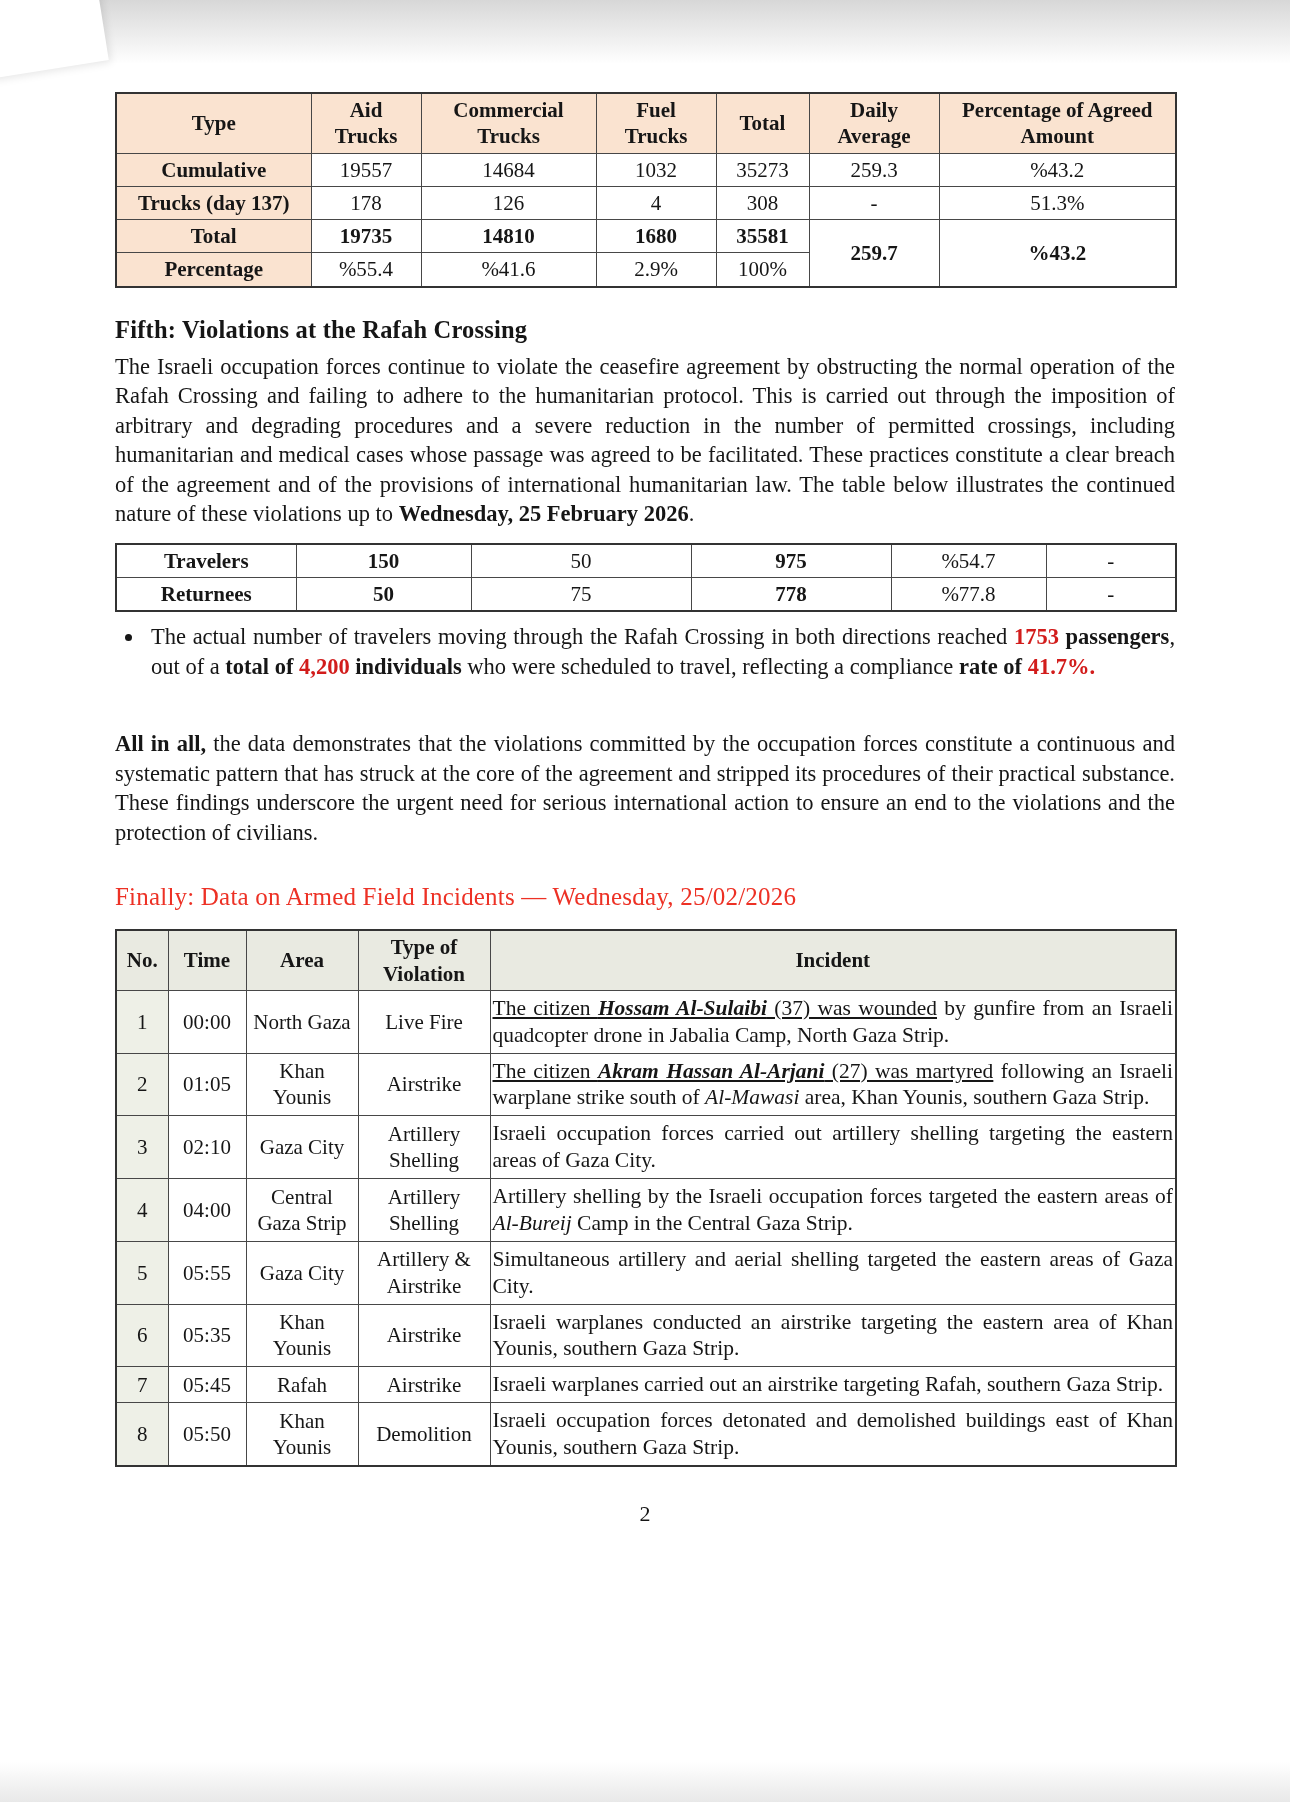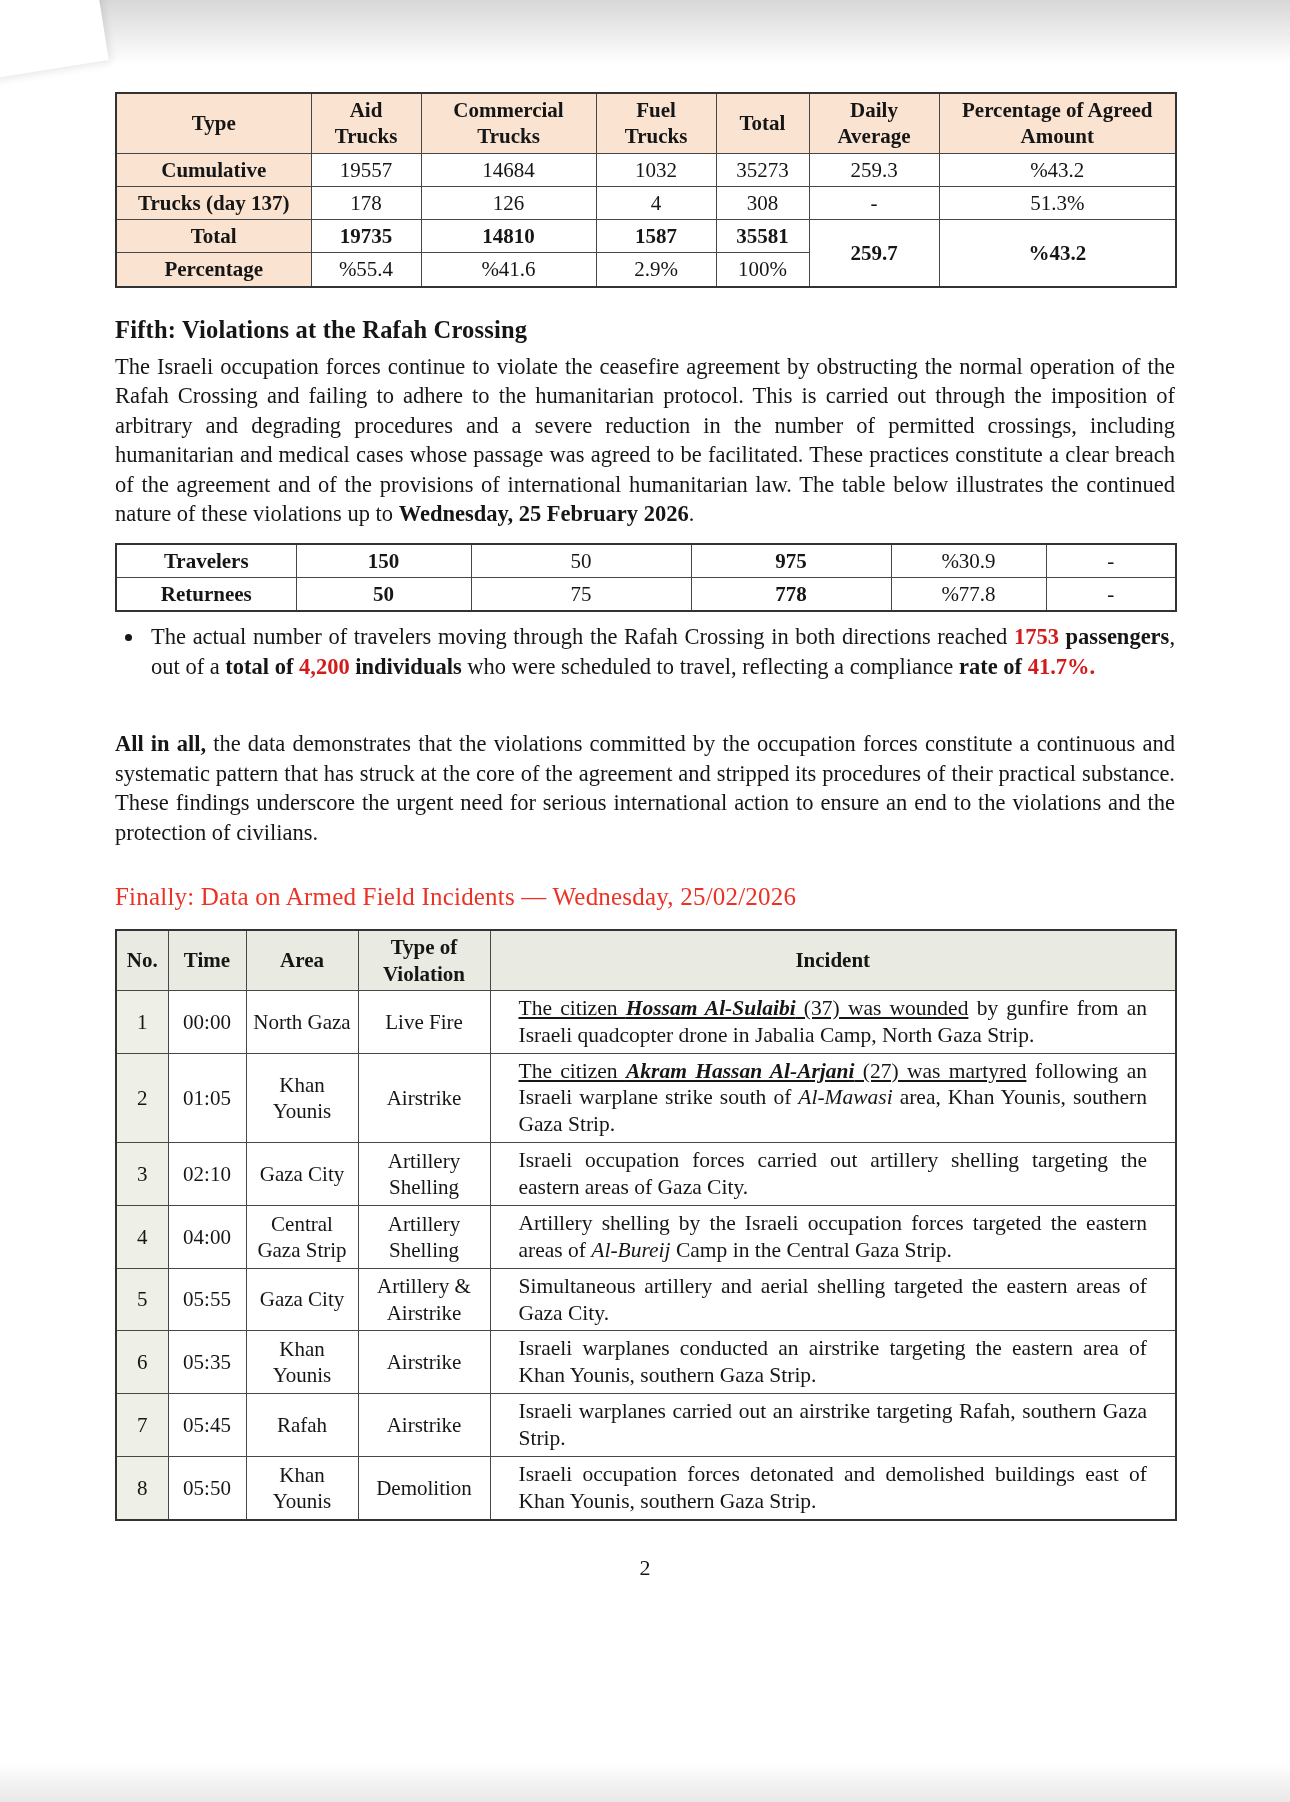--- a/index.html
+++ b/index.html
@@ -21,21 +21,21 @@
     font-size:21px;line-height:1.25;}
   table, th, td{border:1.6px solid #474747;}
   table{border-width:2.6px;border-color:#333;}
   th, td{padding:3px 6px;text-align:center;vertical-align:middle;}
   th{font-weight:bold;}
   .peach{background:#fae3d0;}
   .grayhdr{background:#e9eae1;}
   .graycell{background:#eef0e7;}
   .b{font-weight:bold;}
 
-  .t3 td.incident-cell{text-align:justify;padding:4px 28px;font-size:21.5px;}
+  .t3 td.incident-cell{text-align:justify;padding:4px 2px;font-size:21.5px;}
 
   h2.section-heading{font-size:24.5px;font-weight:bold;margin:28px 0 6px 0;letter-spacing:.2px;}
   h2.red-heading{font-size:25px;font-weight:normal;margin:36px 0 18px 0;letter-spacing:.2px;}
 
   .para{font-size:22.5px;line-height:1.315;text-align:justify;margin:8px 0 14px 0;}
   .para.allinall{margin-top:48px;}
 
   ul.bullet-list{margin:10px 0 0 6px;padding-left:24px;}
   ul.bullet-list li{font-size:22.5px;line-height:1.3;text-align:justify;padding-left:6px;}
 
@@ -87,21 +87,21 @@
       <td>126</td>
       <td>4</td>
       <td>308</td>
       <td>-</td>
       <td>51.3%</td>
     </tr>
     <tr>
       <th class="peach">Total</th>
       <td class="b">19735</td>
       <td class="b">14810</td>
-      <td class="b">1587</td>
+      <td class="b">1680</td>
       <td class="b">35581</td>
       <td class="b" rowspan="2">259.7</td>
       <td class="b" rowspan="2">%43.2</td>
     </tr>
     <tr>
       <th class="peach">Percentage</th>
       <td>%55.4</td>
       <td>%41.6</td>
       <td>2.9%</td>
       <td>100%</td>
@@ -122,21 +122,21 @@
         <col style="width:44px">
         <col style="width:155px">
         <col style="width:130px">
     </colgroup>
     <tbody>
     <tr>
       <td class="b">Travelers</td>
       <td class="b">150</td>
       <td>50</td>
       <td class="b" colspan="2">975</td>
-      <td>%30.9</td>
+      <td>%54.7</td>
       <td>-</td>
     </tr>
     <tr>
       <td class="b">Returnees</td>
       <td class="b">50</td>
       <td>75</td>
       <td class="b" colspan="2">778</td>
       <td>%77.8</td>
       <td>-</td>
     </tr>

